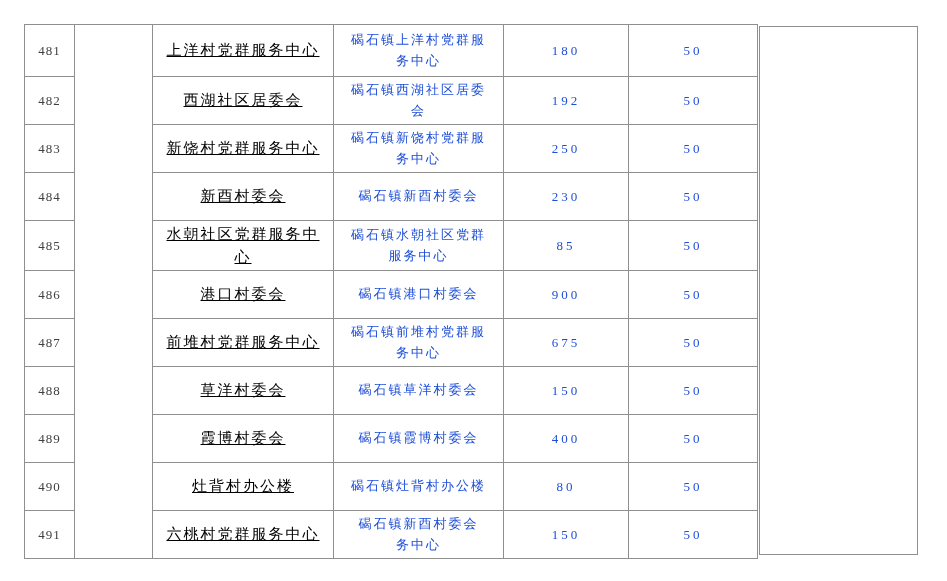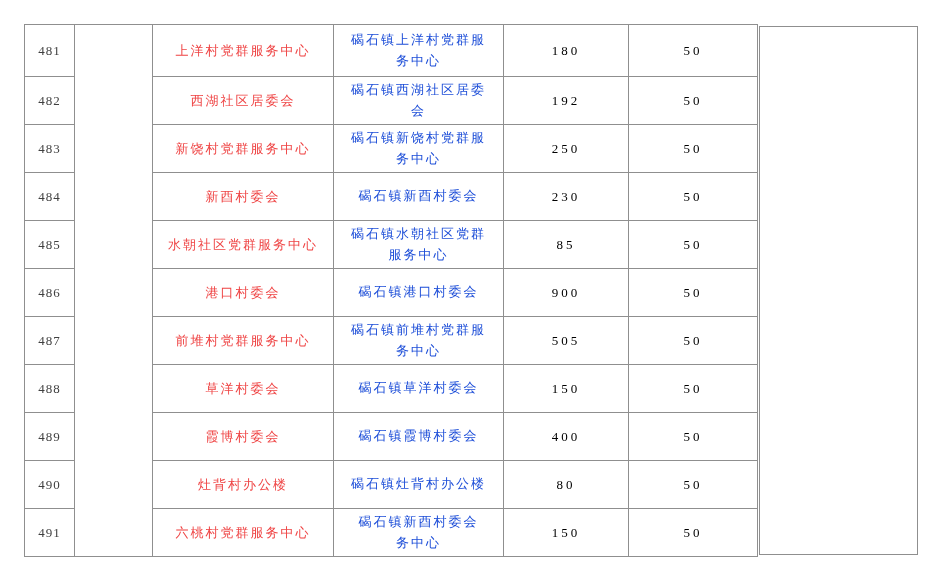--- a/index.html
+++ b/index.html
@@ -34,36 +34,37 @@
   col.c4{width:170px;}
   col.c5{width:125px;}
   col.c6{width:129px;}
   .cell-idx{
     font-size:13px;
     letter-spacing:1px;
     color:#3f3f3f;
     margin-top:24px;
   }
   .cell-name{
-    font-size:13px;
+    font-size:15px;
     letter-spacing:2px;
     line-height:1.5;
-    color:#ef4444;
+    color:#000000;
+    text-decoration:underline;
   }
   .cell-full{
     font-size:13px;
     letter-spacing:2px;
     line-height:1.55;
     white-space:pre-line;
     color:#1d4ed8;
   }
   .cell-num{
     font-size:13px;
     letter-spacing:3px;
-    color:#000000;
+    color:#1d4ed8;
   }
   .cell-merged-empty{
     background:#ffffff;
   }
   .side-note-box{
     position:absolute;
     left:759px;top:26px;
     width:157px;height:527px;
     border:1px solid #8f8f8f;
     background:#ffffff;
@@ -129,21 +130,21 @@
         <td class="cell-name">港口村委会</td>
         <td class="cell-full">碣石镇港口村委会</td>
         <td class="cell-num">900</td>
         <td class="cell-num">50</td>
       </tr>
       <tr class="row">
         <td class="cell-idx">487</td>
         <td class="cell-name">前堆村党群服务中心</td>
         <td class="cell-full">碣石镇前堆村党群服
 务中心</td>
-        <td class="cell-num">505</td>
+        <td class="cell-num">675</td>
         <td class="cell-num">50</td>
       </tr>
       <tr class="row">
         <td class="cell-idx">488</td>
         <td class="cell-name">草洋村委会</td>
         <td class="cell-full">碣石镇草洋村委会</td>
         <td class="cell-num">150</td>
         <td class="cell-num">50</td>
       </tr>
       <tr class="row">

